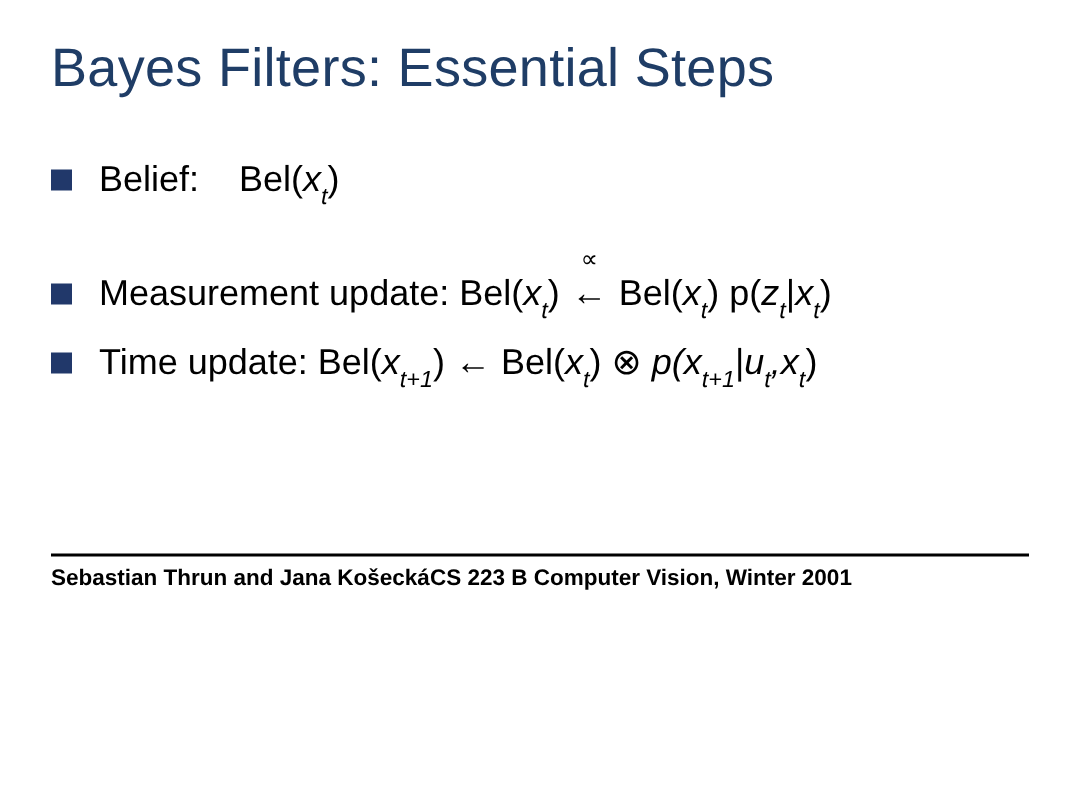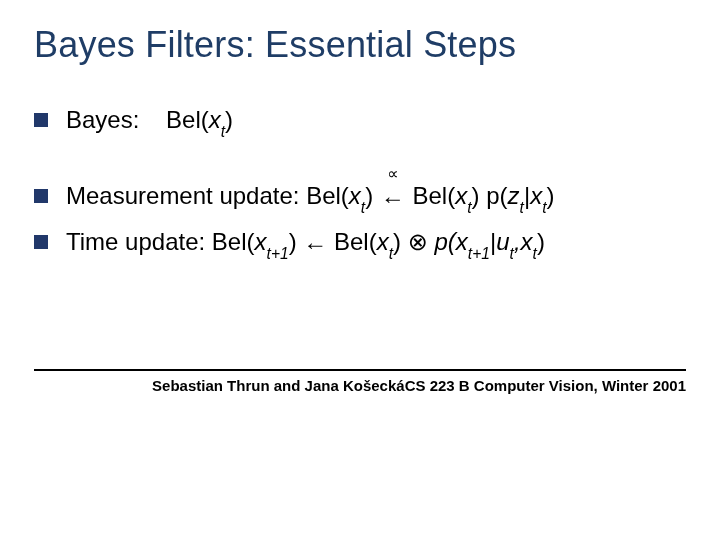--- a/index.html
+++ b/index.html
@@ -71,37 +71,37 @@
     right: 34px;
     bottom: 30px;
   }
   .rule {
     border: 0;
     border-top: 2px solid #000;
     margin: 0 0 6px 0;
   }
   .foot-row {
     display: flex;
-    justify-content: flex-end;
+    justify-content: flex-start;
     font-size: 15px;
     font-weight: 700;
   }
 </style>
 </head>
 <body>
 
 <div class="slide">
   <h1 class="title">Bayes Filters: Essential Steps</h1>
 
   <div class="body">
 
     <div class="item">
       <div class="bullet"></div>
       <div class="item-text">
-        <span>Bayes:</span>&nbsp;&nbsp;&nbsp;
+        <span>Belief:</span>&nbsp;&nbsp;&nbsp;
         <span>Bel(</span><span class="i">x</span><sub class="i">t</sub><span>)</span>
       </div>
     </div>
 
     <div class="gap"></div>
 
     <div class="item">
       <div class="bullet"></div>
       <div class="item-text">
         <span>Measurement update: </span><span>Bel(</span><span class="i">x</span><sub class="i">t</sub><span>) </span><span class="arrow-wrap"><span class="prop">∝</span><span>←</span></span><span> Bel(</span><span class="i">x</span><sub class="i">t</sub><span>) p(</span><span class="i">z</span><sub class="i">t</sub><span>|</span><span class="i">x</span><sub class="i">t</sub><span>)</span>

